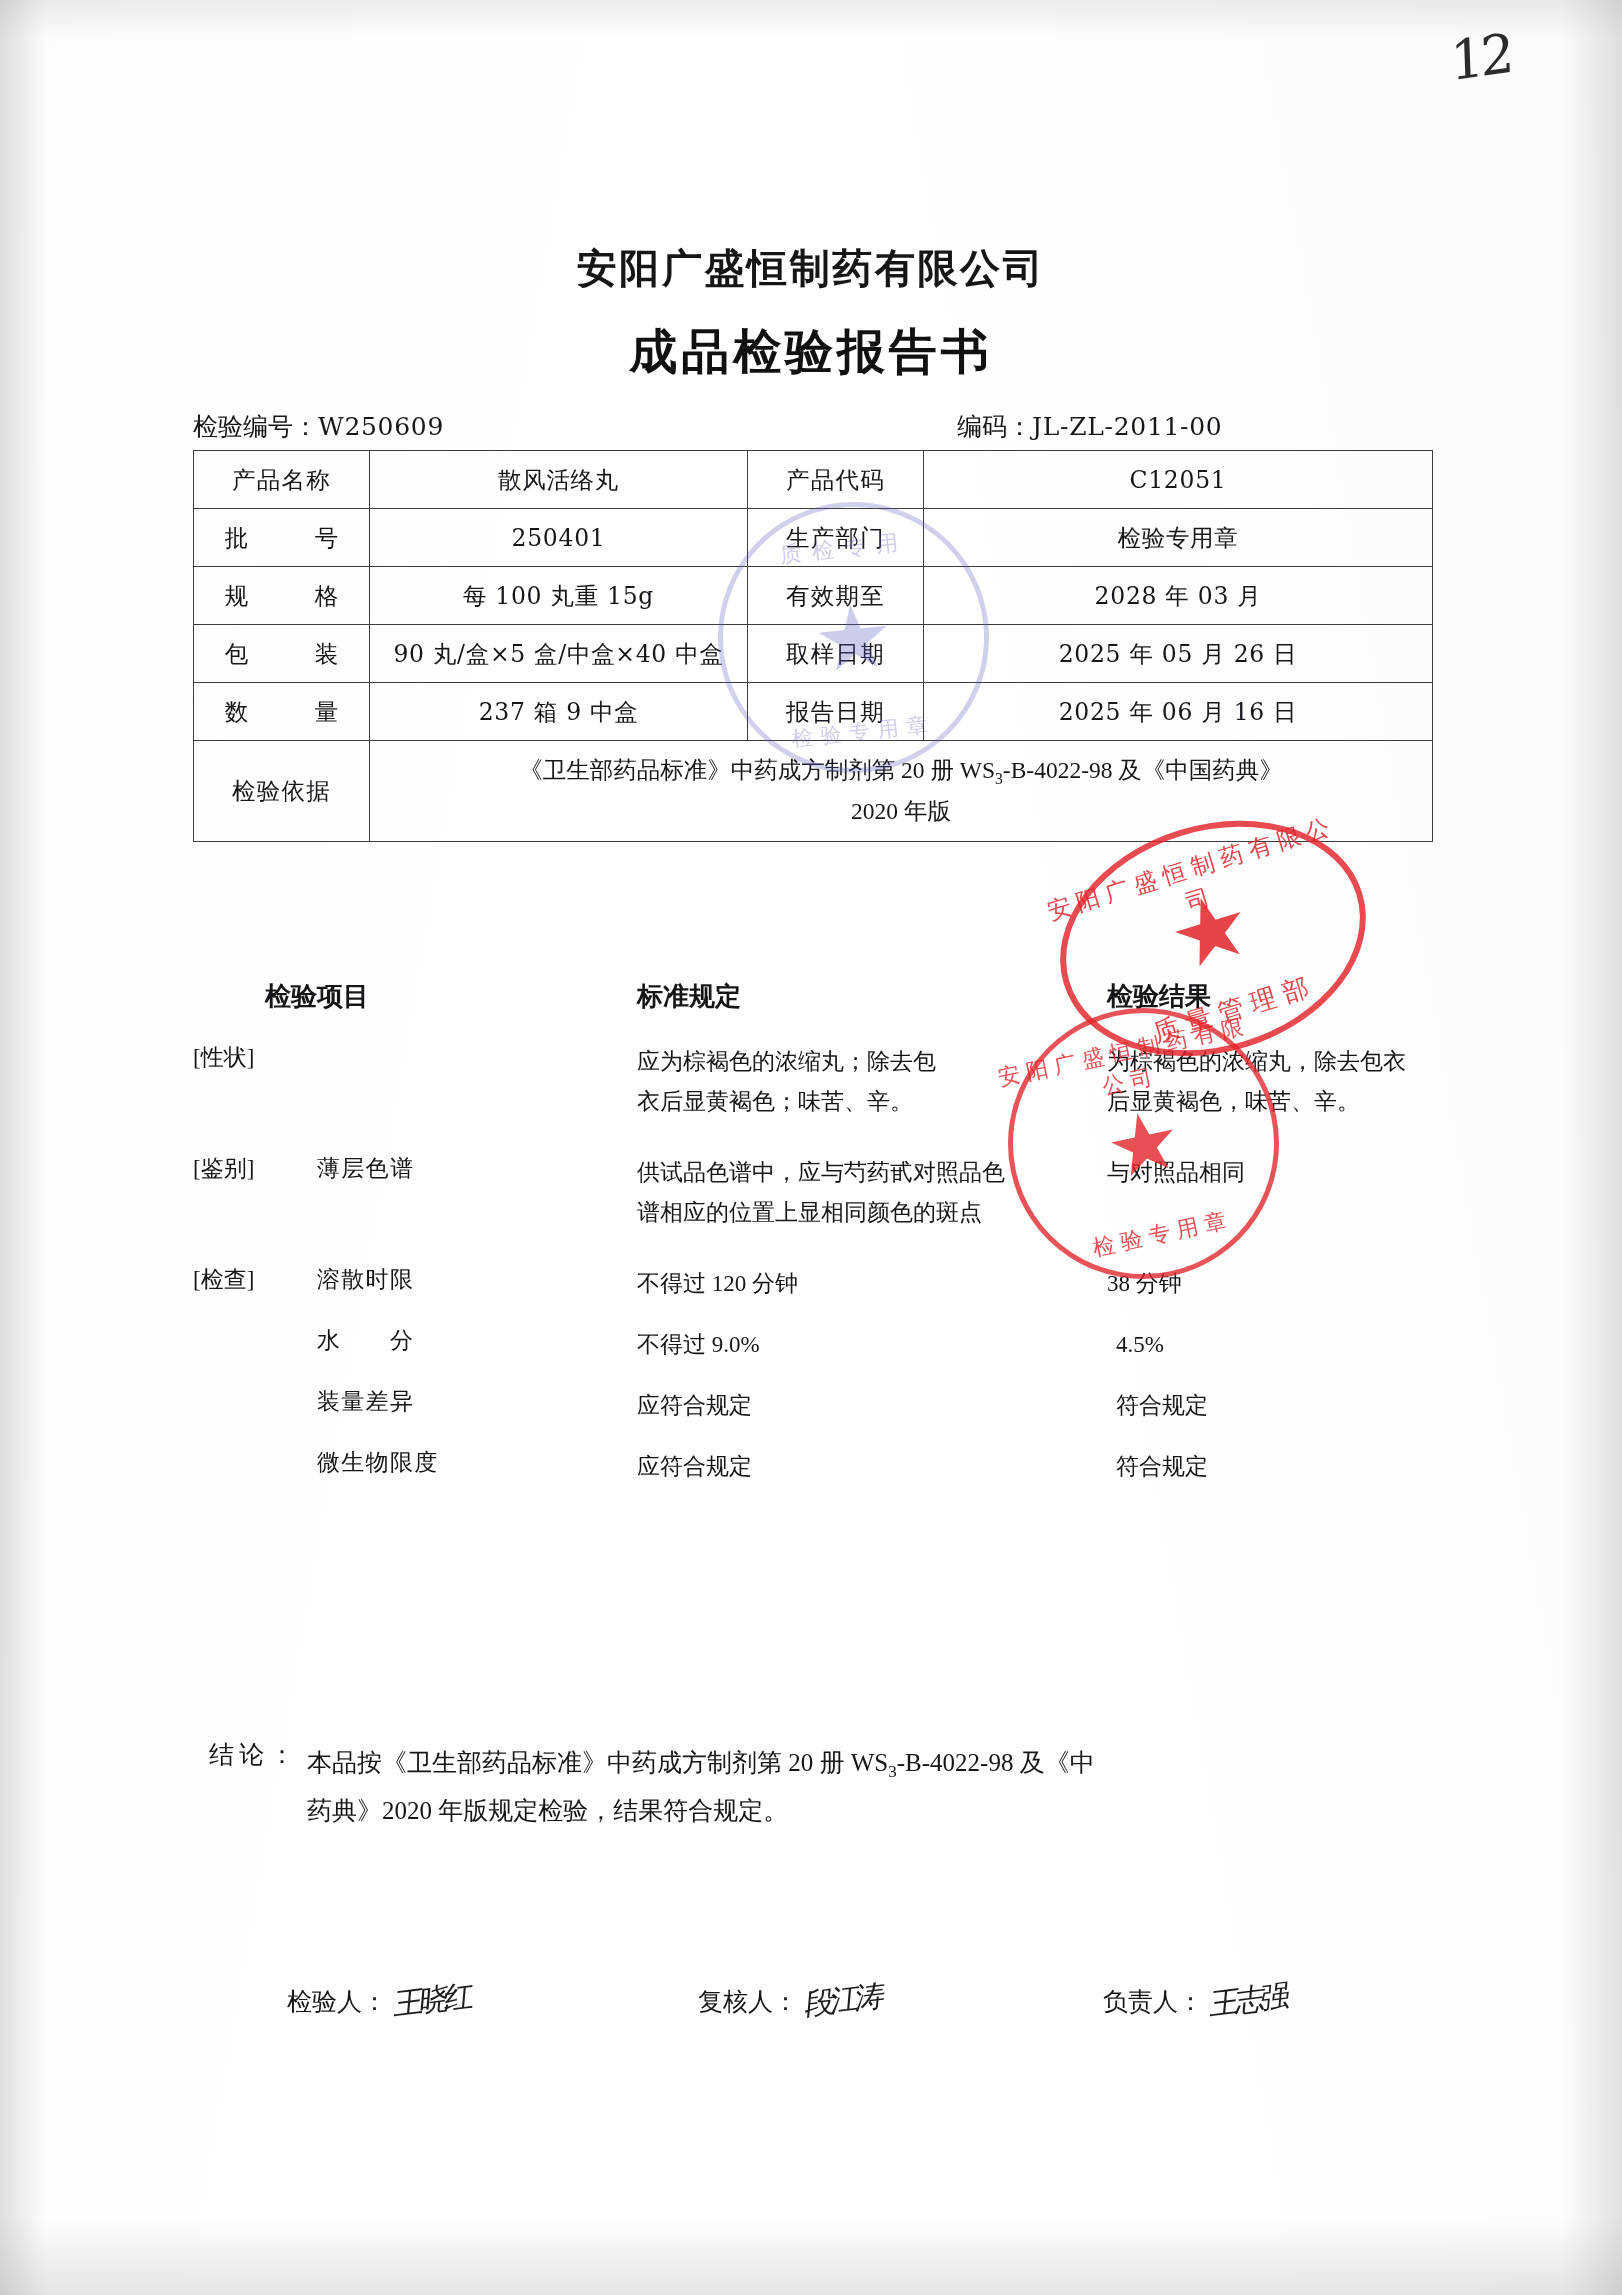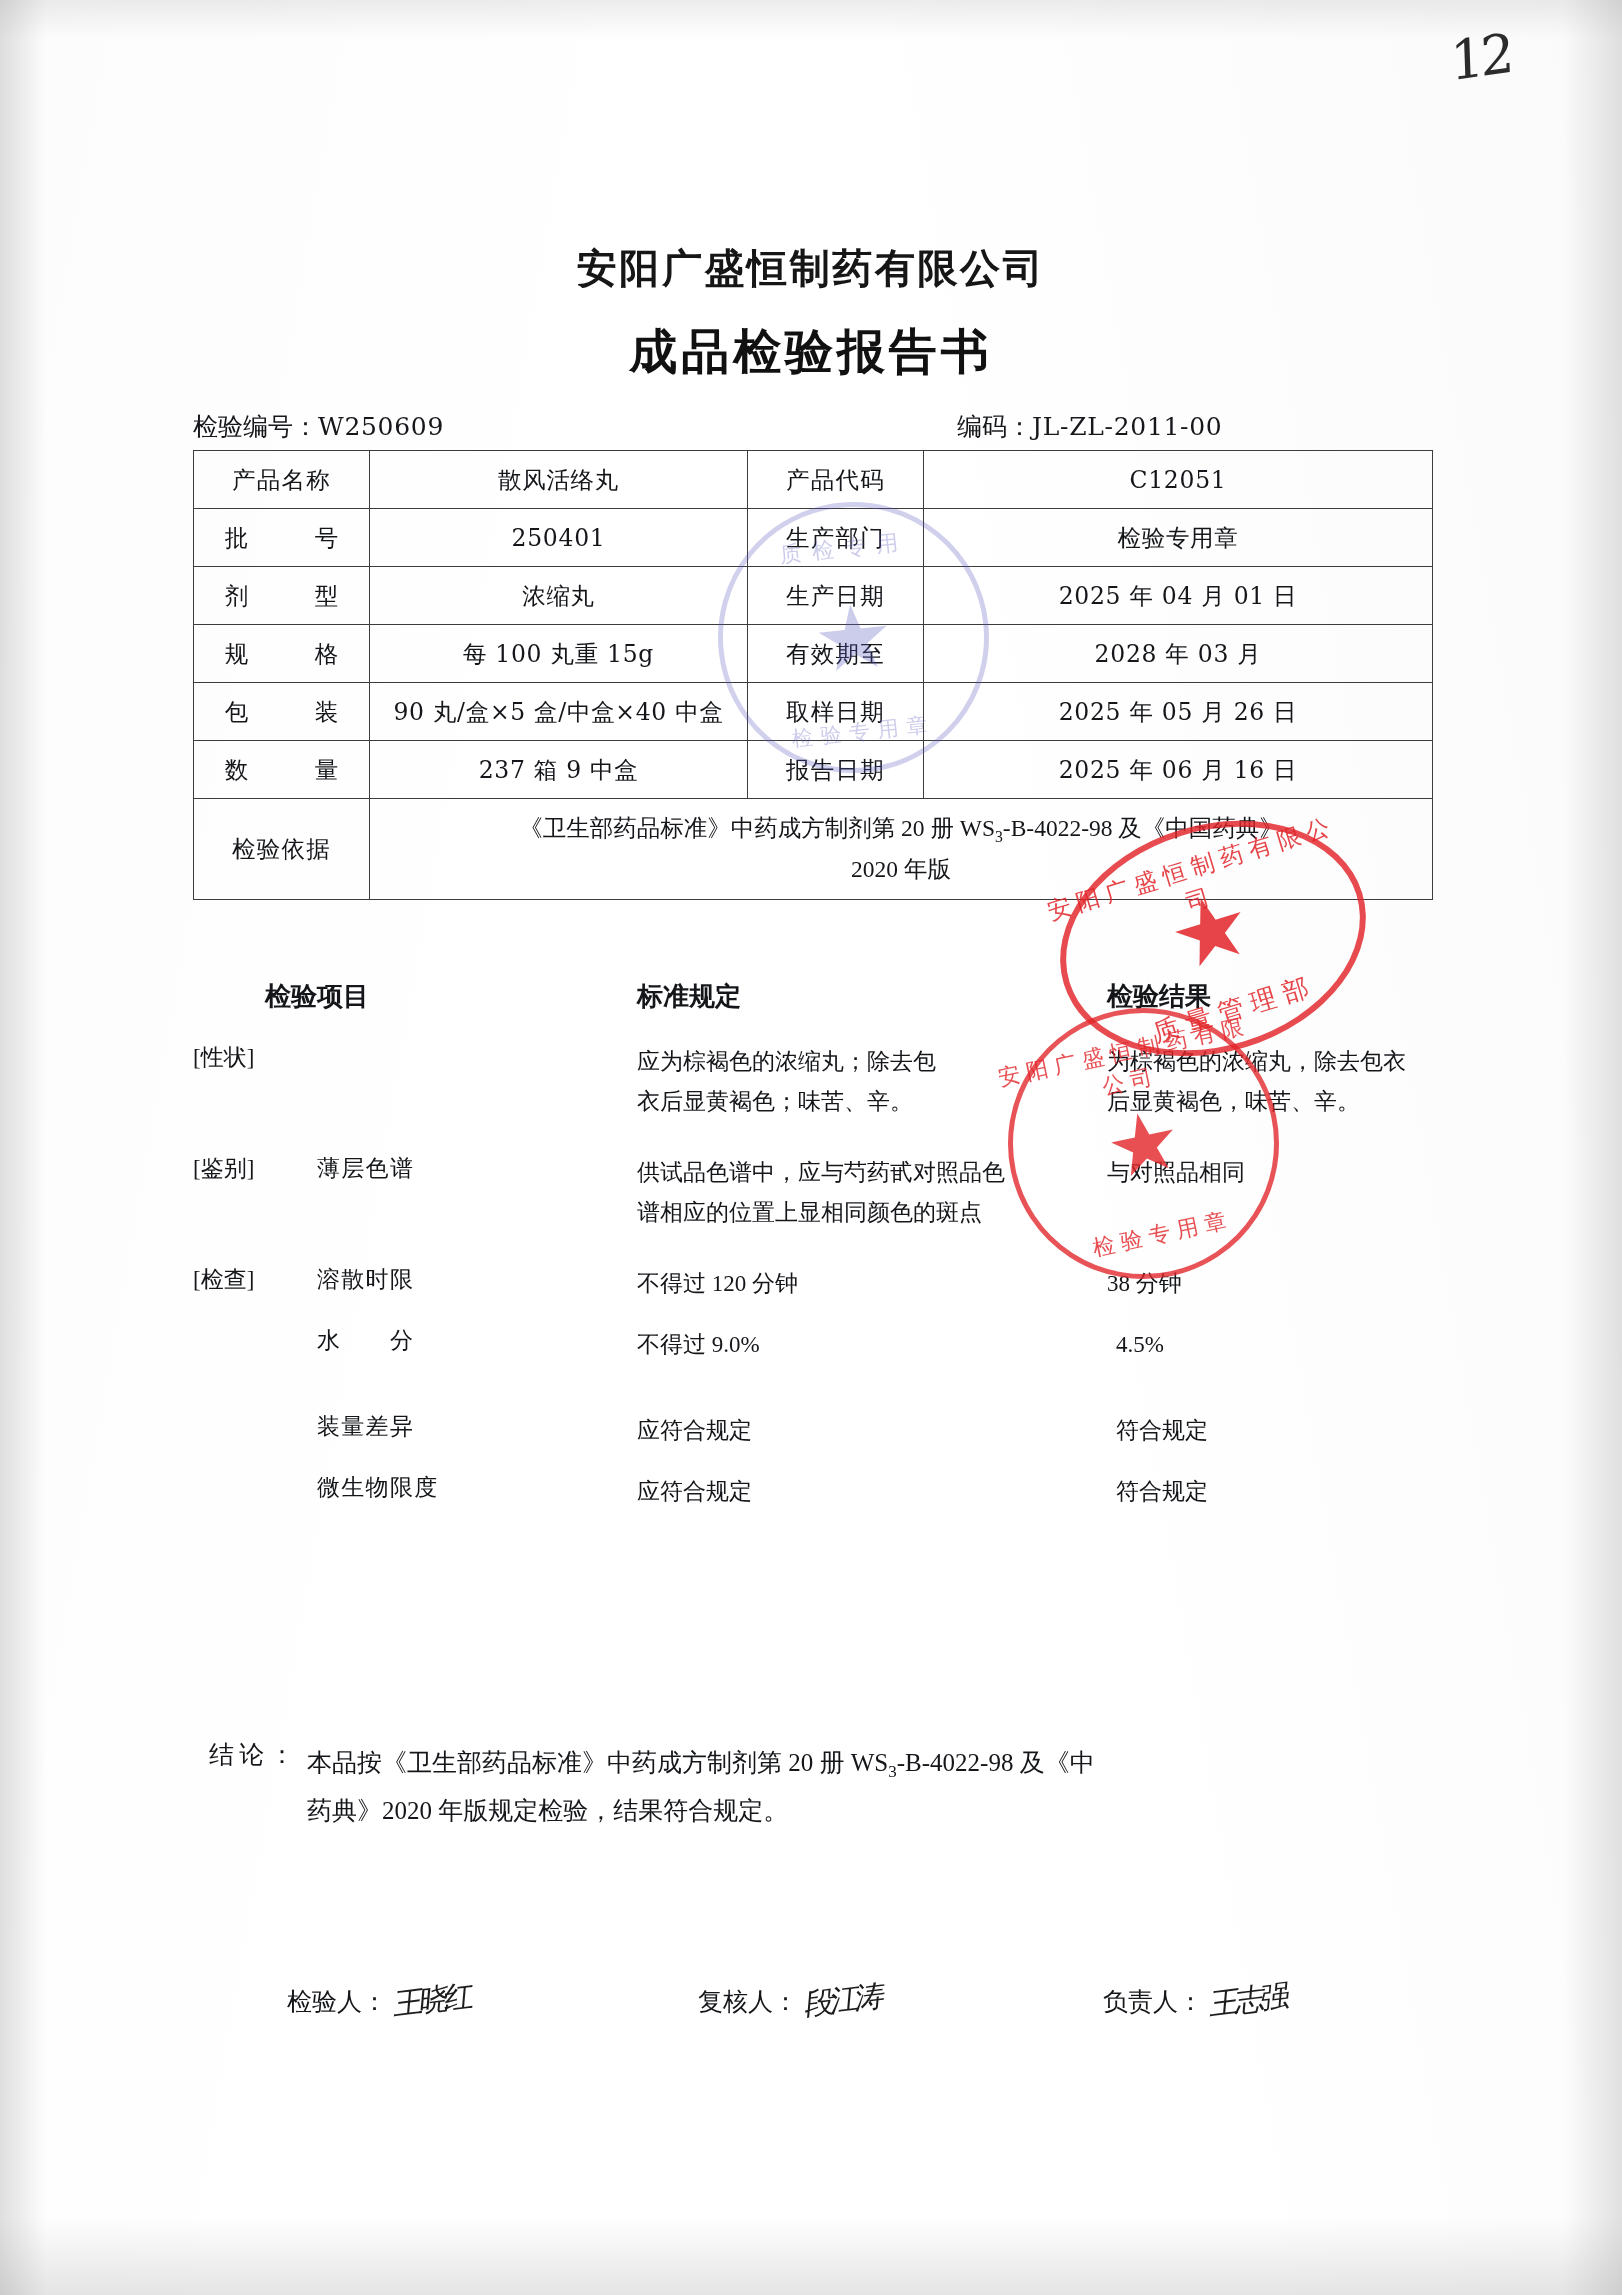--- a/index.html
+++ b/index.html
@@ -364,26 +364,20 @@
         <td class="lbl-tight">产品代码</td>
         <td class="val">C12051</td>
       </tr>
       <tr>
         <td class="lbl">批　　号</td>
         <td class="val">250401</td>
         <td class="lbl-tight">生产部门</td>
         <td class="val">检验专用章</td>
       </tr>
       <tr>
-        <td class="lbl">剂　　型</td>
-        <td class="val">浓缩丸</td>
-        <td class="lbl-tight">生产日期</td>
-        <td class="val">2025 年 04 月 01 日</td>
-      </tr>
-      <tr>
         <td class="lbl">规　　格</td>
         <td class="val">每 100 丸重 15g</td>
         <td class="lbl-tight">有效期至</td>
         <td class="val">2028 年 03 月</td>
       </tr>
       <tr>
         <td class="lbl">包　　装</td>
         <td class="val">90 丸/盒×5 盒/中盒×40 中盒</td>
         <td class="lbl-tight">取样日期</td>
         <td class="val">2025 年 05 月 26 日</td>
@@ -441,21 +435,21 @@
       <span class="std">不得过 120 分钟</span>
       <span class="result">38 分钟</span>
     </div>
 
     <div class="res-row" style="height:61px;">
       <span class="sub2">水　　分</span>
       <span class="std">不得过 9.0%</span>
       <span class="result" style="left:923px;">4.5%</span>
     </div>
 
-    <div class="res-row" style="height:61px;margin-top:25px;">
+    <div class="res-row" style="height:61px;">
       <span class="sub2">装量差异</span>
       <span class="std">应符合规定</span>
       <span class="result" style="left:923px;">符合规定</span>
     </div>
 
     <div class="res-row" style="height:61px;">
       <span class="sub2">微生物限度</span>
       <span class="std">应符合规定</span>
       <span class="result" style="left:923px;">符合规定</span>
     </div>

